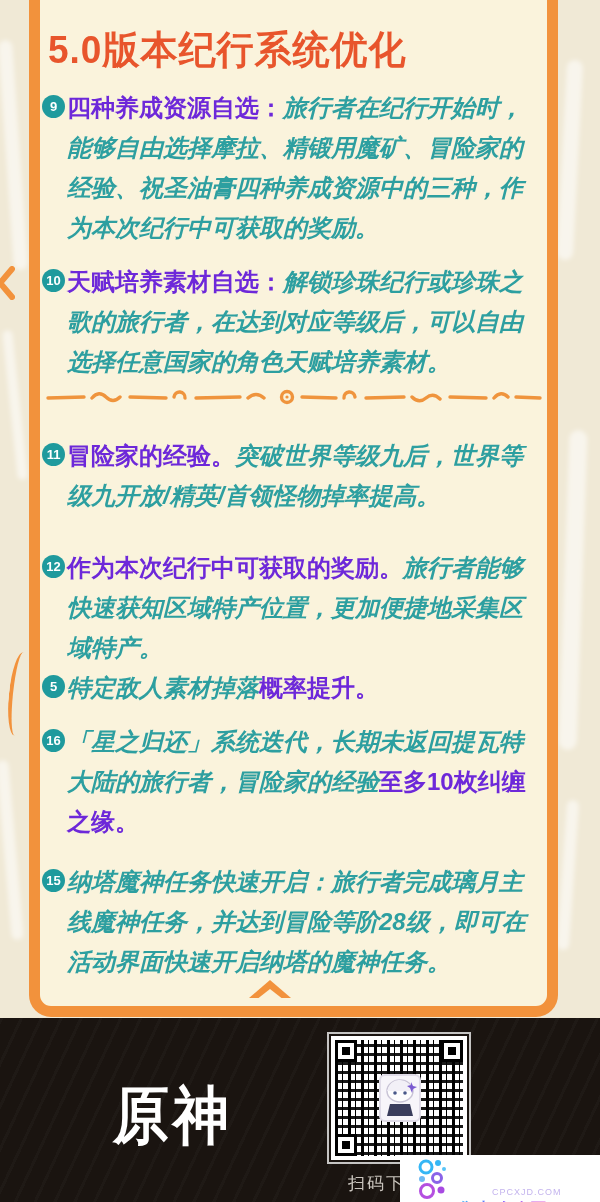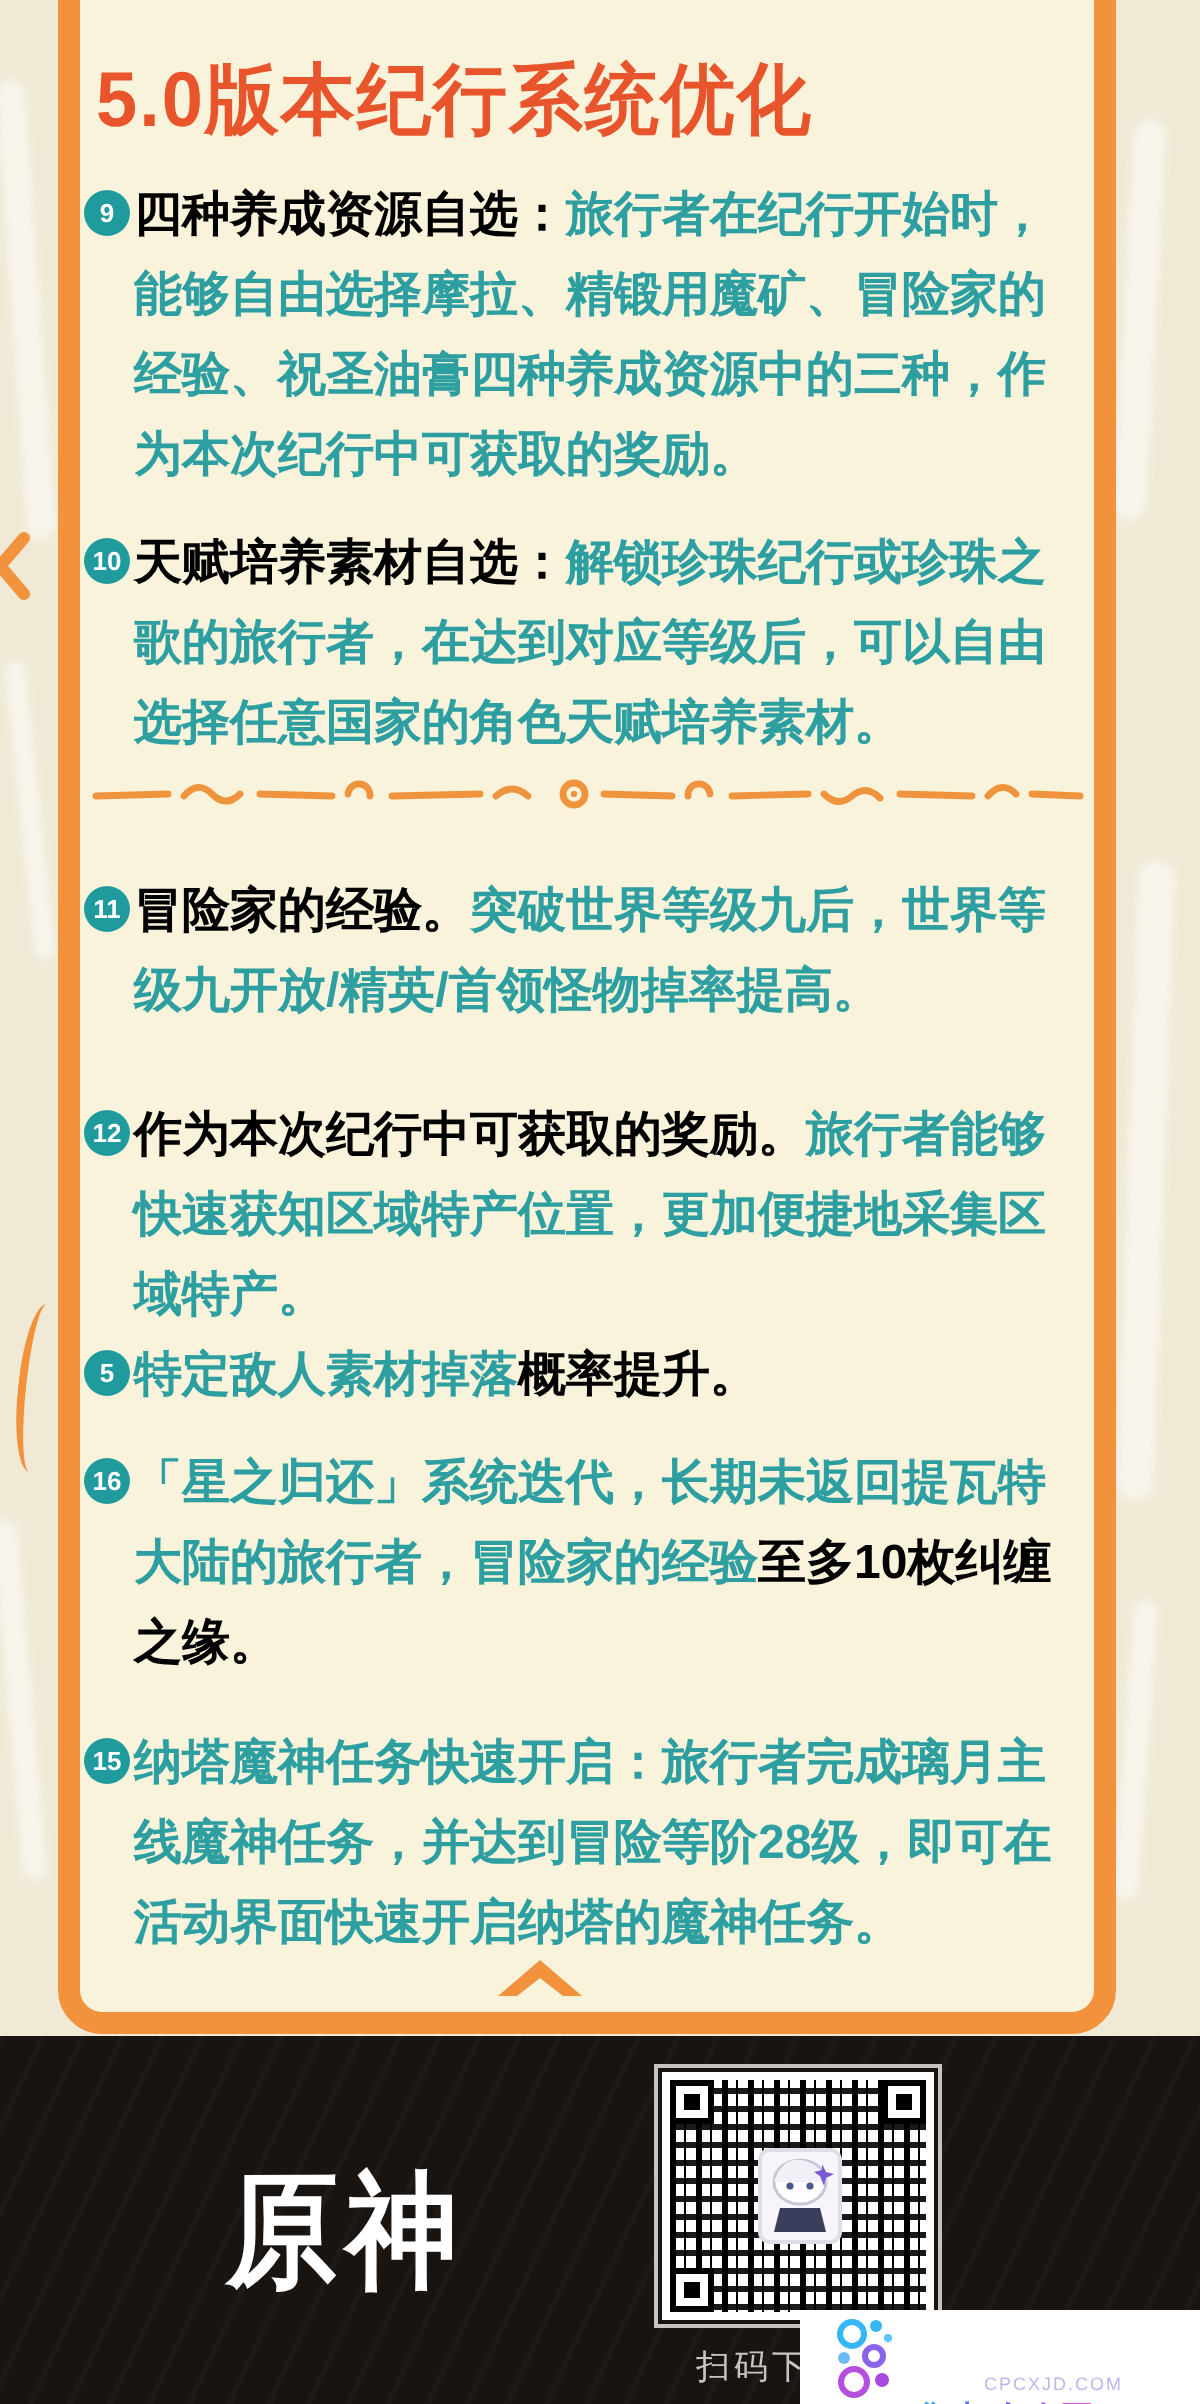--- a/index.html
+++ b/index.html
@@ -32,22 +32,22 @@
 
   .page-title{position:absolute;left:48px;top:24px;font-size:37px;font-weight:900;
         color:#e8552c;letter-spacing:1px;transform:scaleY(1.05);transform-origin:left top;}
 
   .item{position:absolute;left:40px;width:500px;}
   .badge{position:absolute;left:2px;top:7px;width:23px;height:23px;border-radius:50%;
         background:#1f9a9d;color:#fff;font-size:13px;font-weight:bold;
         display:flex;align-items:center;justify-content:center;}
   .itext{margin-left:27px;width:466px;font-size:24px;font-weight:bold;line-height:40px;
         word-break:break-all;line-break:anywhere;letter-spacing:0;}
-  .itext .teal{color:#2d9fa0;}
-  .itext .red{color:#000000;}
+  .itext .teal{color:#2d9fa0;font-style:italic;}
+  .itext .red{color:#6d28d9;}
   .i0{top:88px}.i1{top:262px}.i2{top:436px}.i3{top:548px}.i4{top:668px}.i5{top:722px}.i6{top:862px}
 
   .divider{position:absolute;left:44px;top:388px;width:500px;height:18px;}
 
   
   .footer{position:absolute;left:0;top:1018px;width:600px;height:184px;background:#1a1410;
         background-image:repeating-linear-gradient(115deg,rgba(255,255,255,.025) 0 3px,transparent 3px 18px);}
   .genshin-logo{position:absolute;left:98px;top:1072px;width:150px;height:90px;
         display:flex;align-items:center;justify-content:center;
         color:#fff;font-family:"DejaVu Serif","Liberation Serif",serif;

